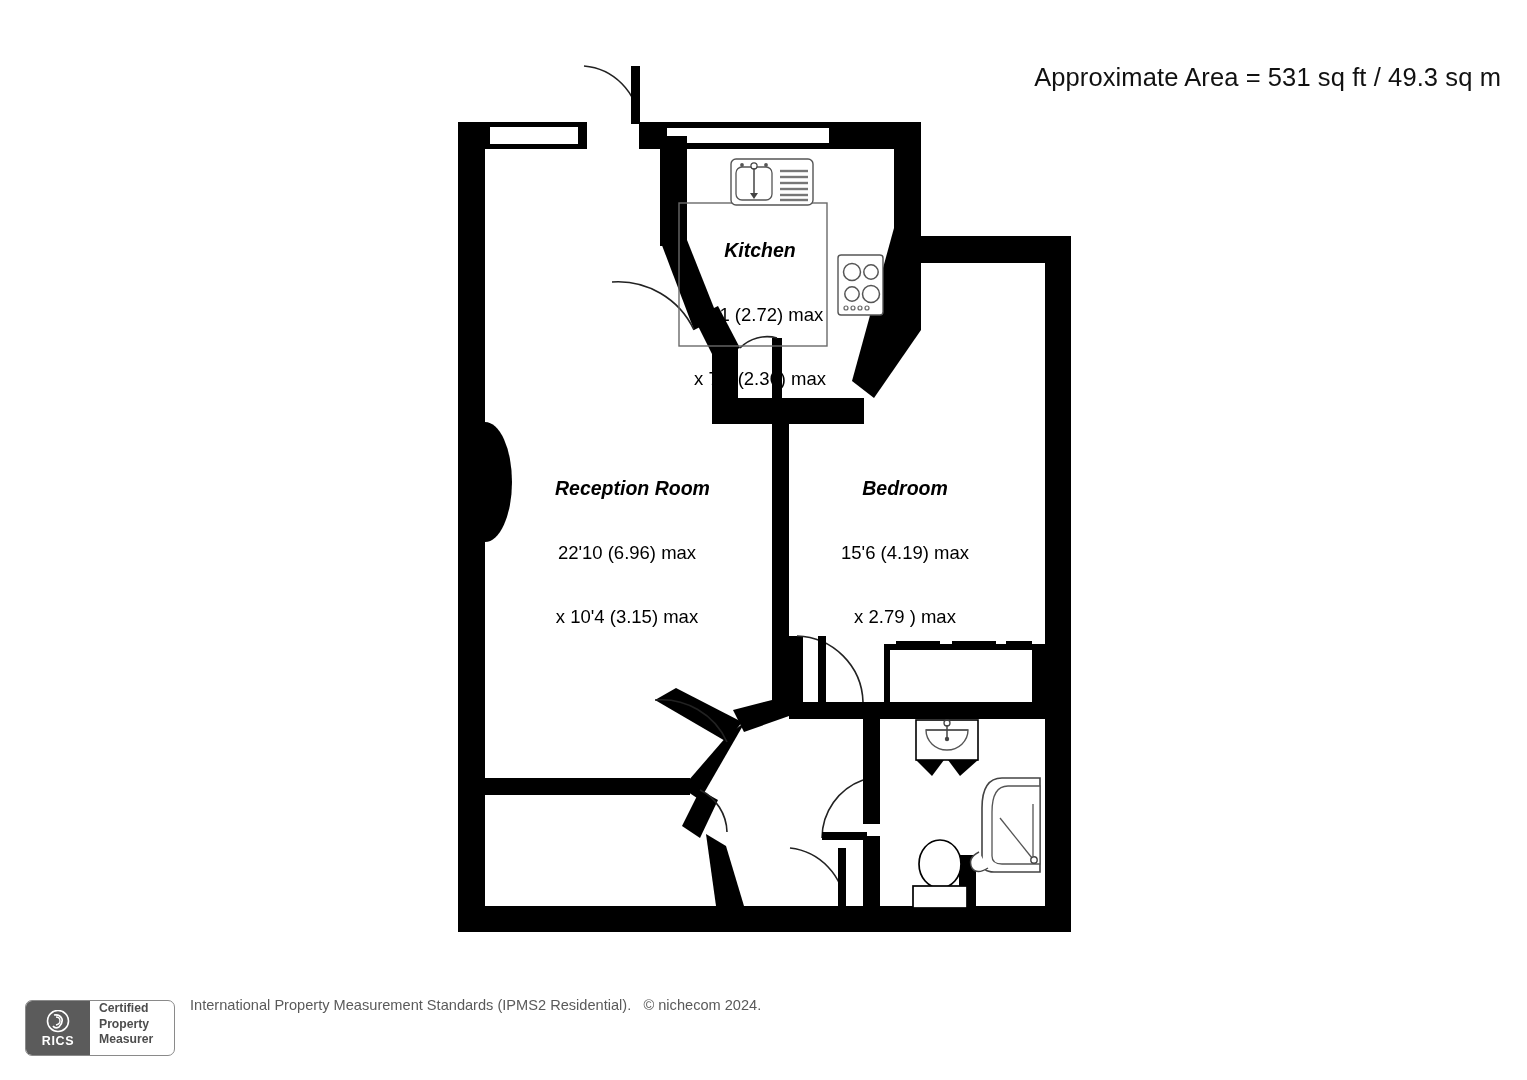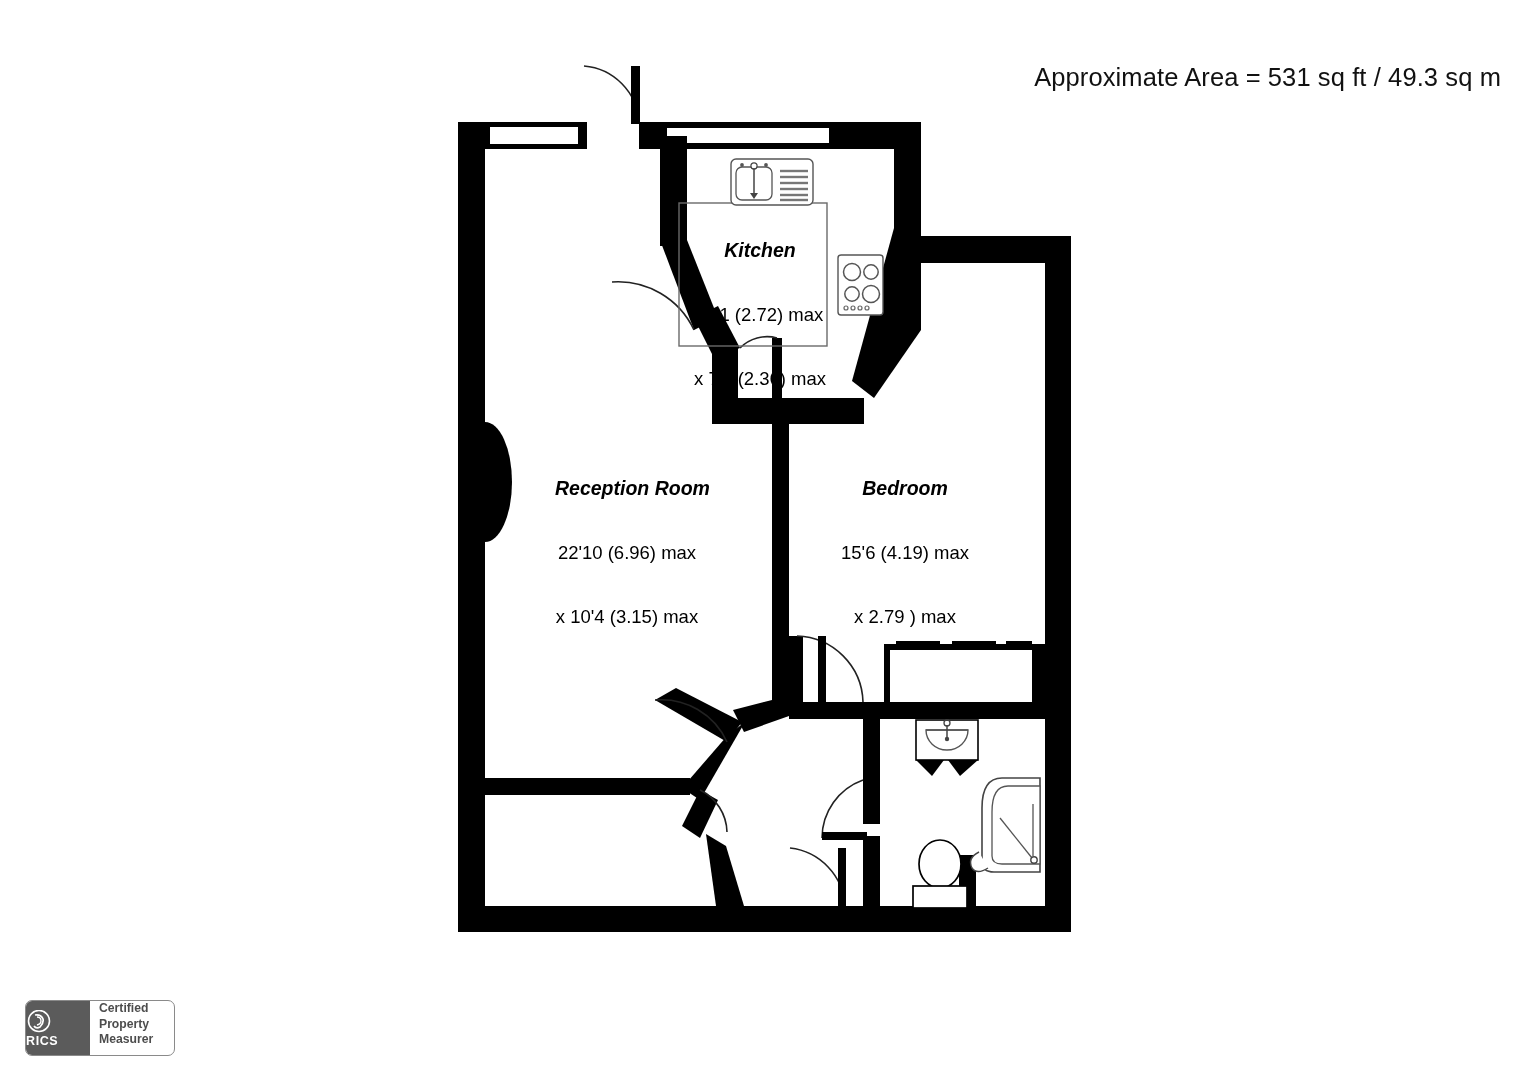--- a/index.html
+++ b/index.html
@@ -89,21 +89,21 @@
     box-sizing: border-box;
     display: flex;
     overflow: hidden;
     background: #ffffff;
   }
   #rics-mark {
     width: 64px;
     background: #5b5b5b;
     display: flex;
     flex-direction: column;
-    align-items: flex-start;
+    align-items: center;
     justify-content: center;
     padding-top: 2px;
     box-sizing: border-box;
   }
   #rics-crest { margin-bottom: 1px; }
   #rics-word {
     color: #ffffff;
     font-size: 12.5px;
     font-weight: bold;
     letter-spacing: 0.6px;
@@ -336,15 +336,16 @@
       <span id="rics-word">RICS</span>
     </div>
     <div id="rics-text">
       <span>Certified</span>
       <span>Property</span>
       <span>Measurer</span>
     </div>
   </div>
 
   <div id="footer-note">
+    <span class="fn-line">International Property Measurement Standards (IPMS2 Residential).   © nichecom 2024.</span>
   </div>
 
 </div>
 
 </body></html>

